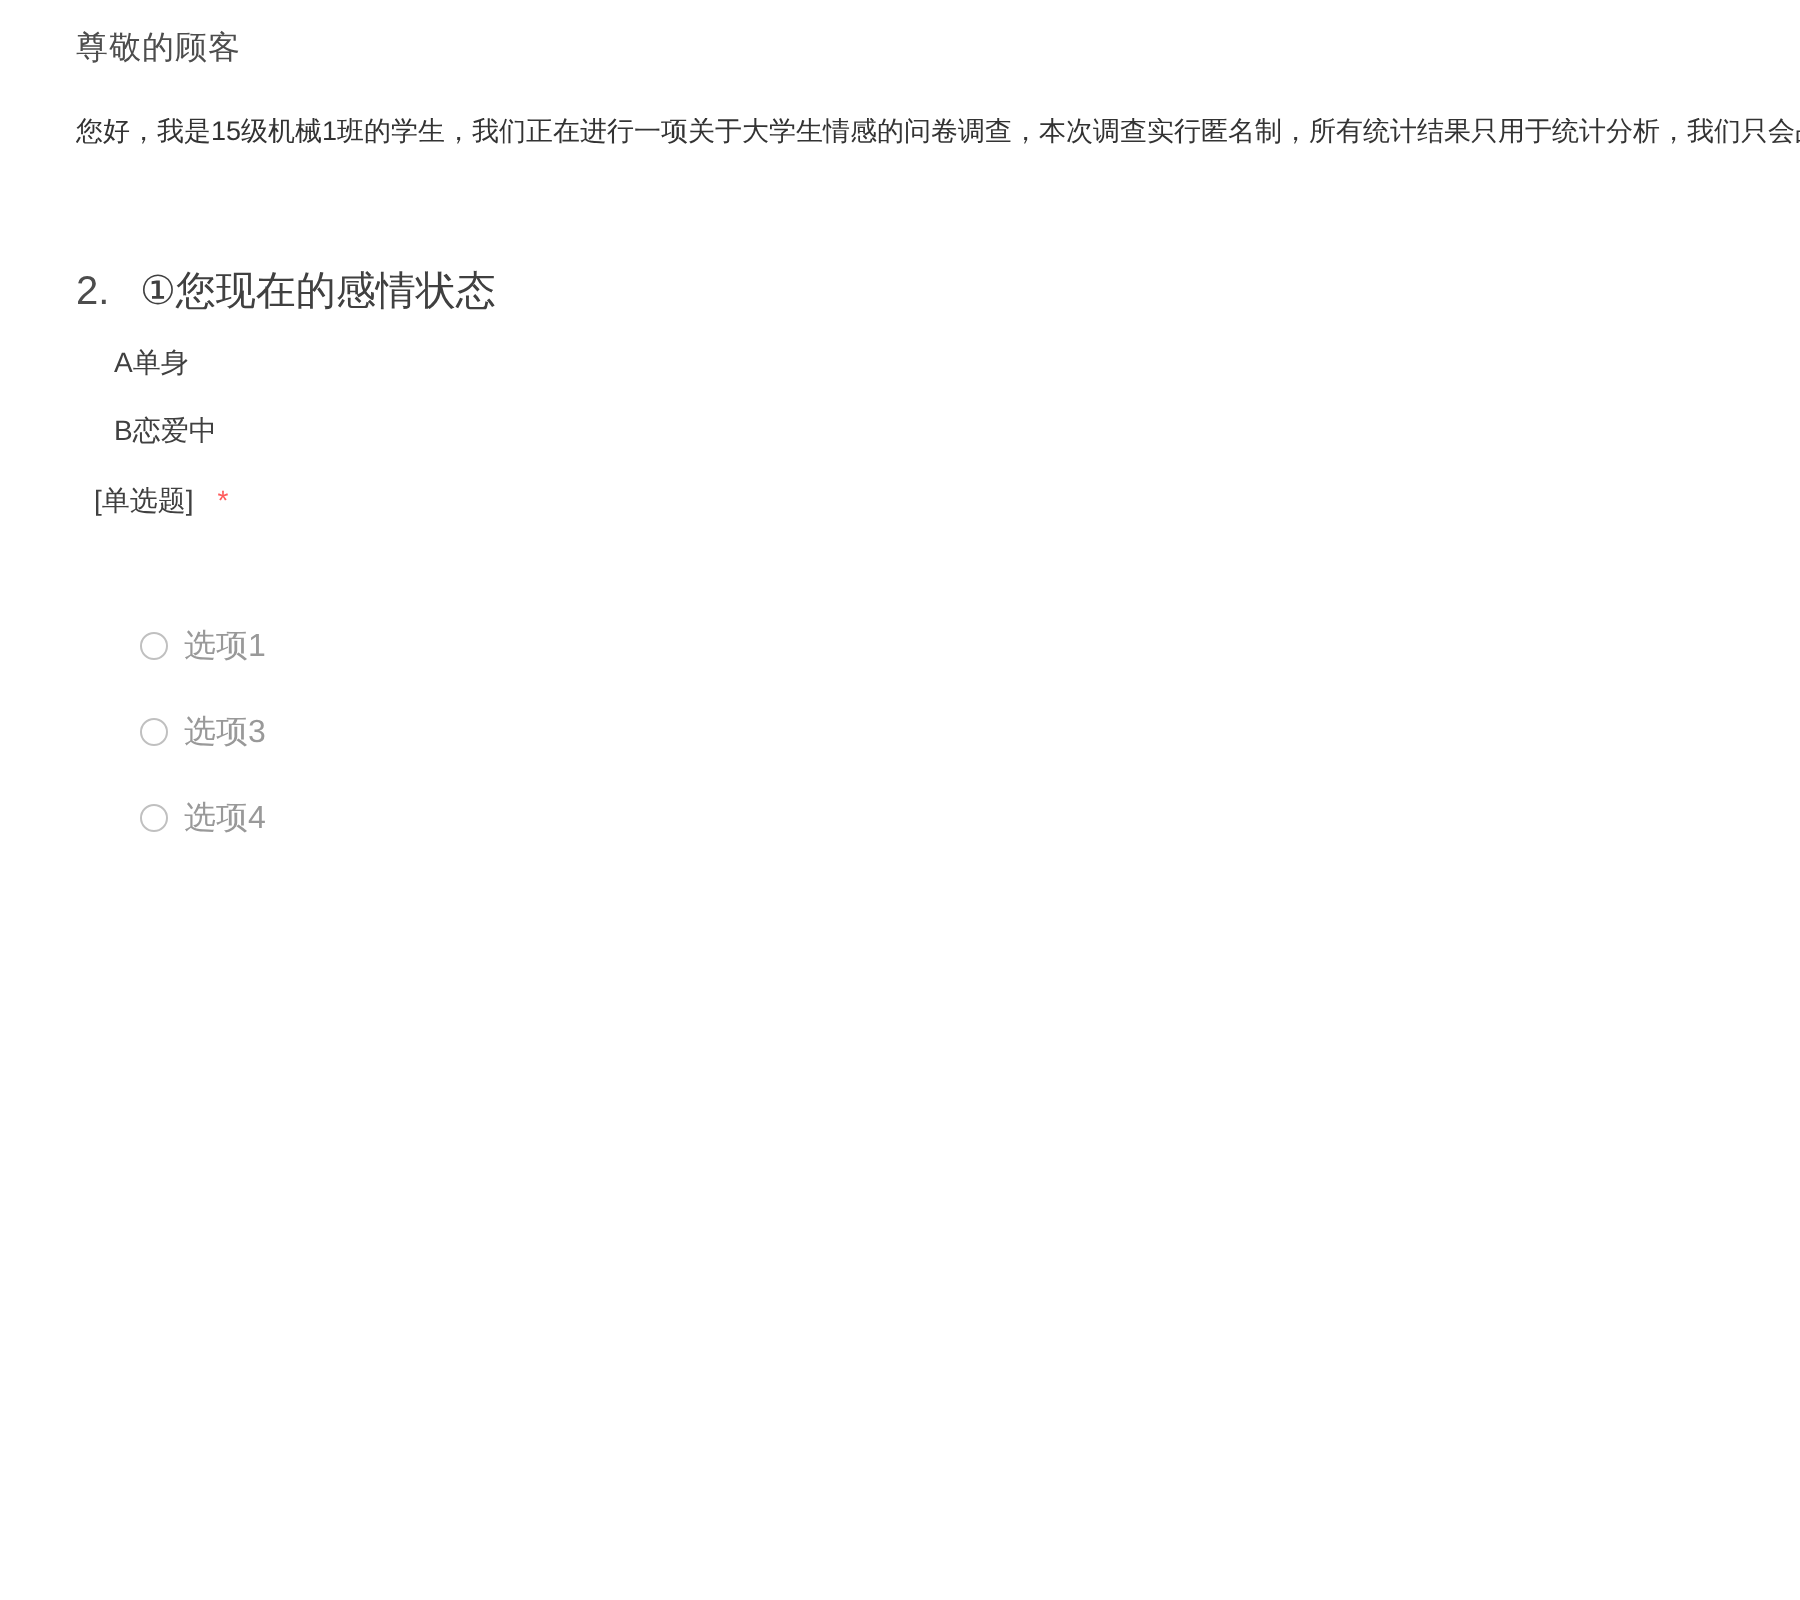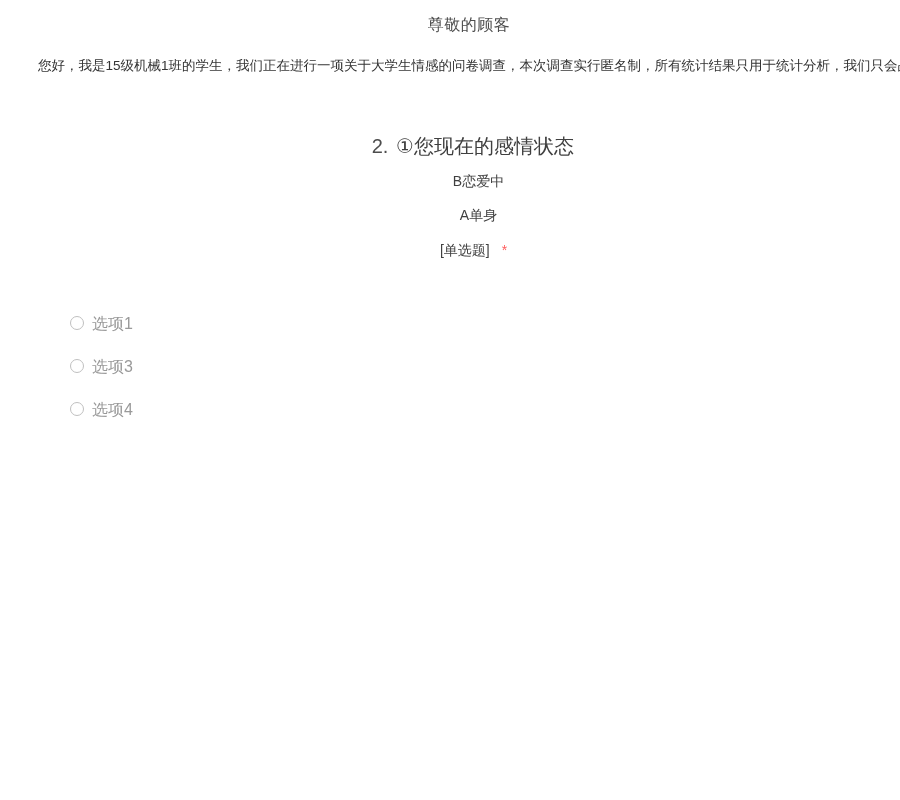--- a/index.html
+++ b/index.html
@@ -8,21 +8,20 @@
     height: 800px;
     background: #ffffff;
     overflow: hidden;
     font-family: "Liberation Sans", "DejaVu Sans", sans-serif;
   }
   .page {
     position: relative;
     width: 900px;
     height: 800px;
     padding: 17px 0 0 38px;
-    text-align: center;
   }
   .survey-title {
     font-size: 16px;
     line-height: 16px;
     font-weight: 400;
     color: #4d4d4d;
     letter-spacing: 0.5px;
   }
   .survey-intro {
     margin-top: 26px;
@@ -99,23 +98,23 @@
   <h1 class="survey-title">尊敬的顾客</h1>
 
   <p class="survey-intro">您好，我是15级机械1班的学生，我们正在进行一项关于大学生情感的问卷调查，本次调查实行匿名制，所有统计结果只用于统计分析，我们只会占用大家少许的宝</p>
 
   <div class="question">
 
     <div class="q-head">
       <span class="q-num">2.</span><span class="q-text">①您现在的感情状态</span>
     </div>
 
+    <div class="q-line">A单身</div>
+
     <div class="q-line">B恋爱中</div>
-
-    <div class="q-line">A单身</div>
 
     <div class="q-type">
       <span>[单选题]</span><span class="required">*</span>
     </div>
 
     <div class="options">
 
       <label class="option">
         <span class="radio"></span>
         <span class="opt-label">选项1</span>

